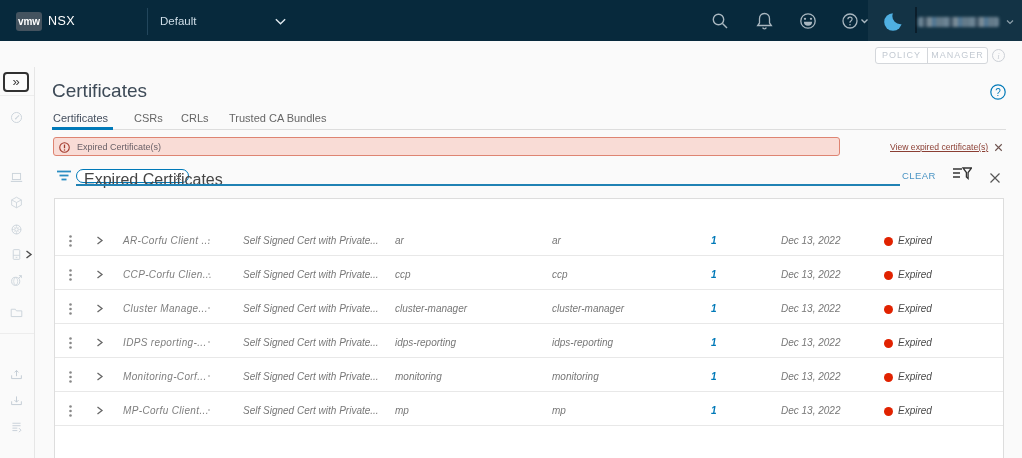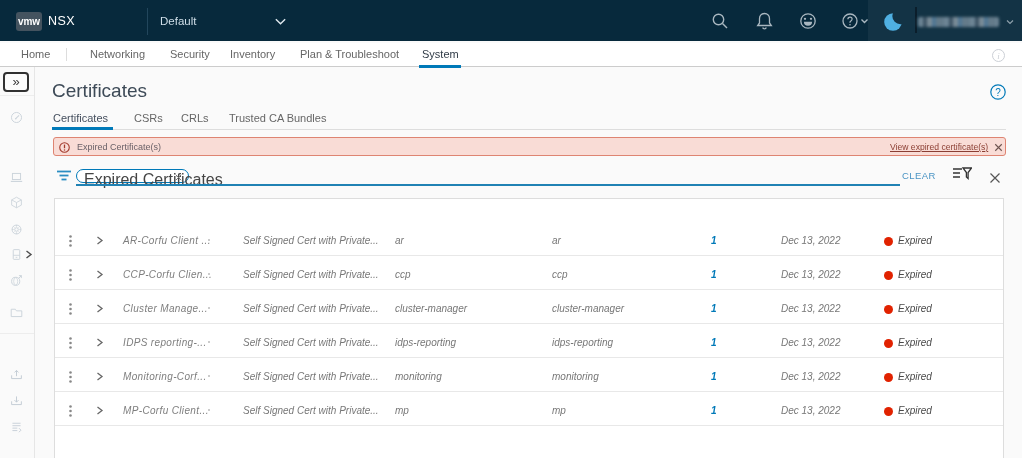--- a/index.html
+++ b/index.html
@@ -42,21 +42,21 @@
 
 
 #title { position:absolute; left:52px; top:79.5px; font-size:19px; color:#3d4a57; }
 #helpq { position:absolute; left:990px; top:84px; width:16px; height:16px; }
 
 .subtab { position:absolute; top:111.5px; font-size:11px; color:#666; }
 #tabline { position:absolute; left:52px; top:128.5px; width:954px; height:1px; background:#ddd; }
 #tabactive { position:absolute; left:52px; top:126.5px; width:61px; height:3px; background:#0079b8; }
 
 
-#alert { position:absolute; left:53px; top:137px; width:953px; height:19px; background:#f9dcd6; border:1px solid #de8472; border-radius:3px; }
+#alert { position:absolute; left:53px; top:137px; width:787px; height:19px; background:#f9dcd6; border:1px solid #de8472; border-radius:3px; }
 #alert .txt { position:absolute; left:23px; top:4px; font-size:9px; color:#6a6168; white-space:nowrap; }
 #alert .link { position:absolute; left:836px; top:4px; font-size:8.6px; color:#8b3e33; text-decoration:underline; white-space:nowrap; }
 #alert .x { position:absolute; left:938px; top:2.5px; width:13px; height:13px; }
 
 
 #fico { position:absolute; left:57px; top:170px; width:14px; height:11px; }
 #pill { position:absolute; left:76px; top:169px; width:113px; height:14px; border:1px solid #0079b8; border-radius:7px; background:#fff; }
 #pill .t { position:absolute; left:7px; top:1px; font-size:16px; color:#454545; white-space:nowrap; }
 #pill .x { position:absolute; left:97px; top:2.5px; width:9px; height:9px; }
 #fline { position:absolute; left:76px; top:184px; width:824px; height:2px; background:#2082b4; }
@@ -126,30 +126,24 @@
         </defs>
         <circle cx="9" cy="11" r="8.8" fill="#4fb0e2" mask="url(#mm)"></circle>
       </svg>
     <div class="usep"></div>
     <div class="blur"></div>
     <svg class="uchev" viewBox="0 0 8 8">
         <path d="M1 2.5 L4 5.5 L7 2.5" fill="none" stroke="#8ea0ab" stroke-width="1.2"></path>
       </svg>
   </div>
 
-  <div id="nav">
-    <div class="item" style="left:21px">Home</div>
-    <div class="nsep"></div>
-    <div class="item" style="left:90px">Networking</div>
-    <div class="item" style="left:170px">Security</div>
-    <div class="item" style="left:230px">Inventory</div>
-    <div class="item" style="left:300px">Plan &amp; Troubleshoot</div>
-    <div class="item active" style="left:422px">System</div>
-    <div class="underline"></div>
-  </div>
+  <div id="pm">
+      <div class="p">POLICY</div>
+      <div class="m">MANAGER</div>
+    </div>
   <div id="infoi">i</div>
 
   <div id="side">
     <div class="expand">»</div>
     <div class="hsep1"></div>
     <div class="sic" style="top:44px">
         <svg viewBox="0 0 16 16">
           <circle cx="8" cy="8" r="6.2" fill="none" stroke="#ccd4db" stroke-width="1.2"></circle>
           <path d="M7 9.5 L11.2 5.5" stroke="#ccd4db" stroke-width="1.3"></path>
           <circle cx="7" cy="9.5" r="1" fill="#ccd4db"></circle>

